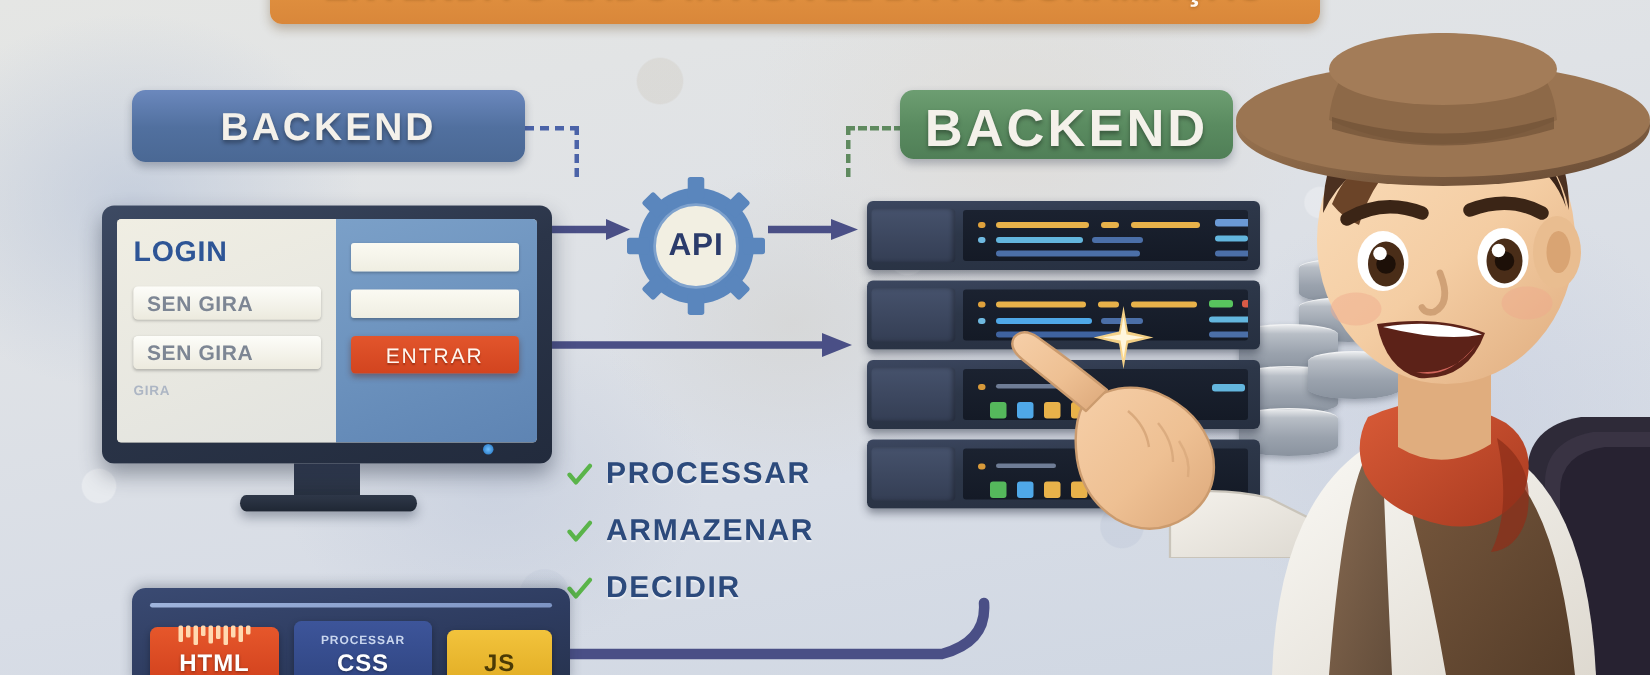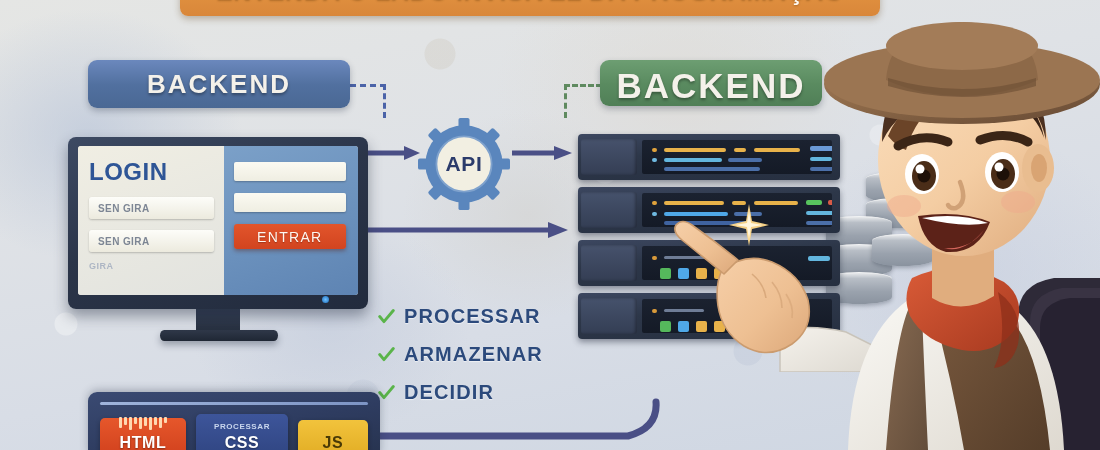--- a/index.html
+++ b/index.html
@@ -92,27 +92,27 @@
   }
   #monitor-screen {
     width:100%; height:100%; border-radius:3px; display:flex; overflow:hidden;
     background: #eceade;
     box-shadow: inset 0 0 8px rgba(0,0,0,.2);
   }
   #screen-left {
     width: 52%; padding: 12px 10px 0 11px;
     background: linear-gradient(160deg,#f0eee3 0%, #e2e3df 100%);
   }
-  #login-title { color:#2e5596; font-weight:700; font-size:24px; letter-spacing:.5px; }
+  #login-title { color:#2e5596; font-weight:700; font-size:19px; letter-spacing:.5px; }
   .lfield {
     margin-top: 11px; height: 22px; border-radius: 3px;
     background: linear-gradient(180deg,#fdfdf9,#eceade);
     box-shadow: 0 1px 2px rgba(0,0,0,.22);
     display:flex; align-items:center; padding-left:9px;
-    font-size: 10px; color:#7d8694; letter-spacing:.4px; font-weight:600;
+    font-size: 14px; color:#7d8694; letter-spacing:.4px; font-weight:600;
   }
   #screen-footnote {
     margin-top: 9px; font-size: 9px; letter-spacing: .5px;
     color:#9aa6bb; font-weight:700; opacity:.75;
   }
   #screen-right {
     width: 48%; padding: 16px 12px 0 10px;
     background: linear-gradient(160deg,#7ba0c8 0%, #6e94bf 45%, #5e84b3 100%);
   }
   .rfield {

